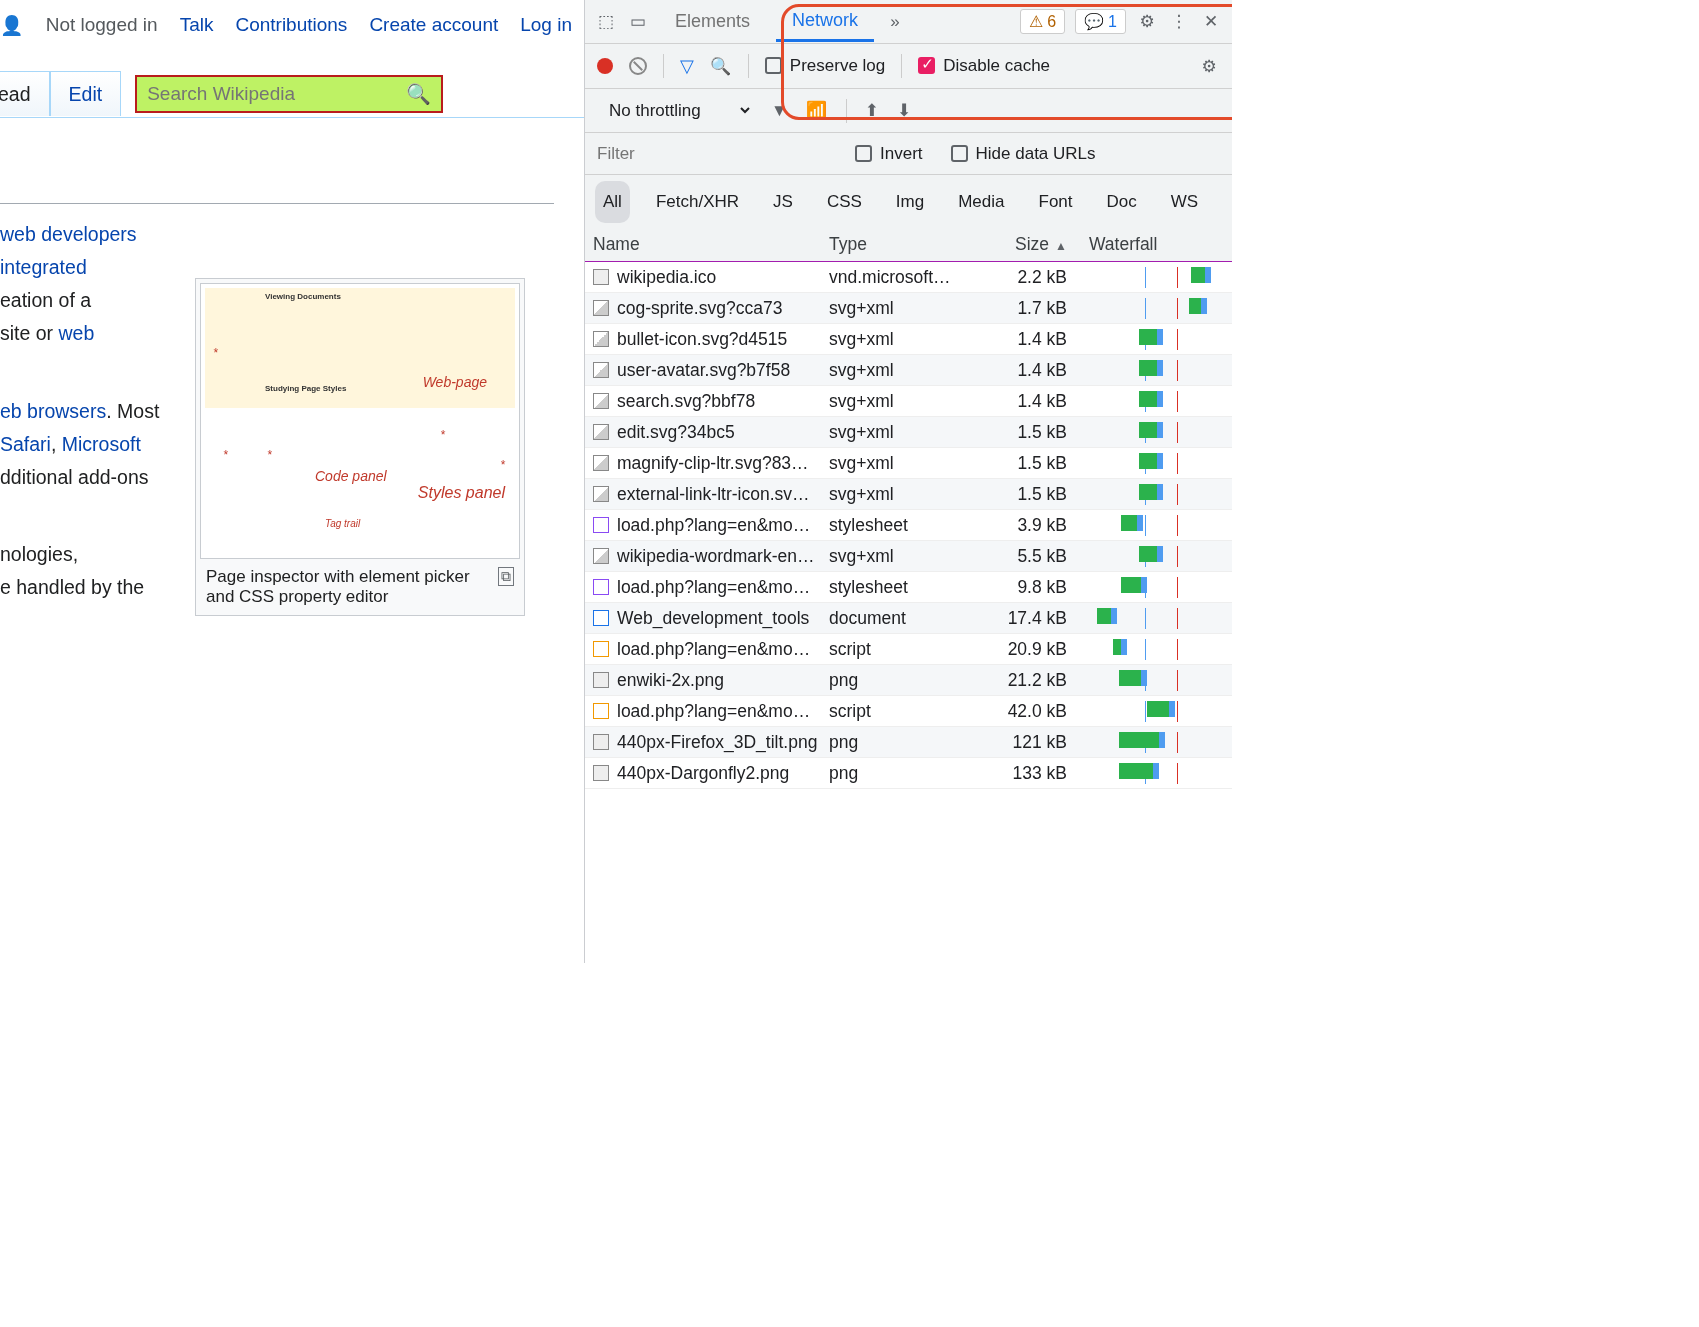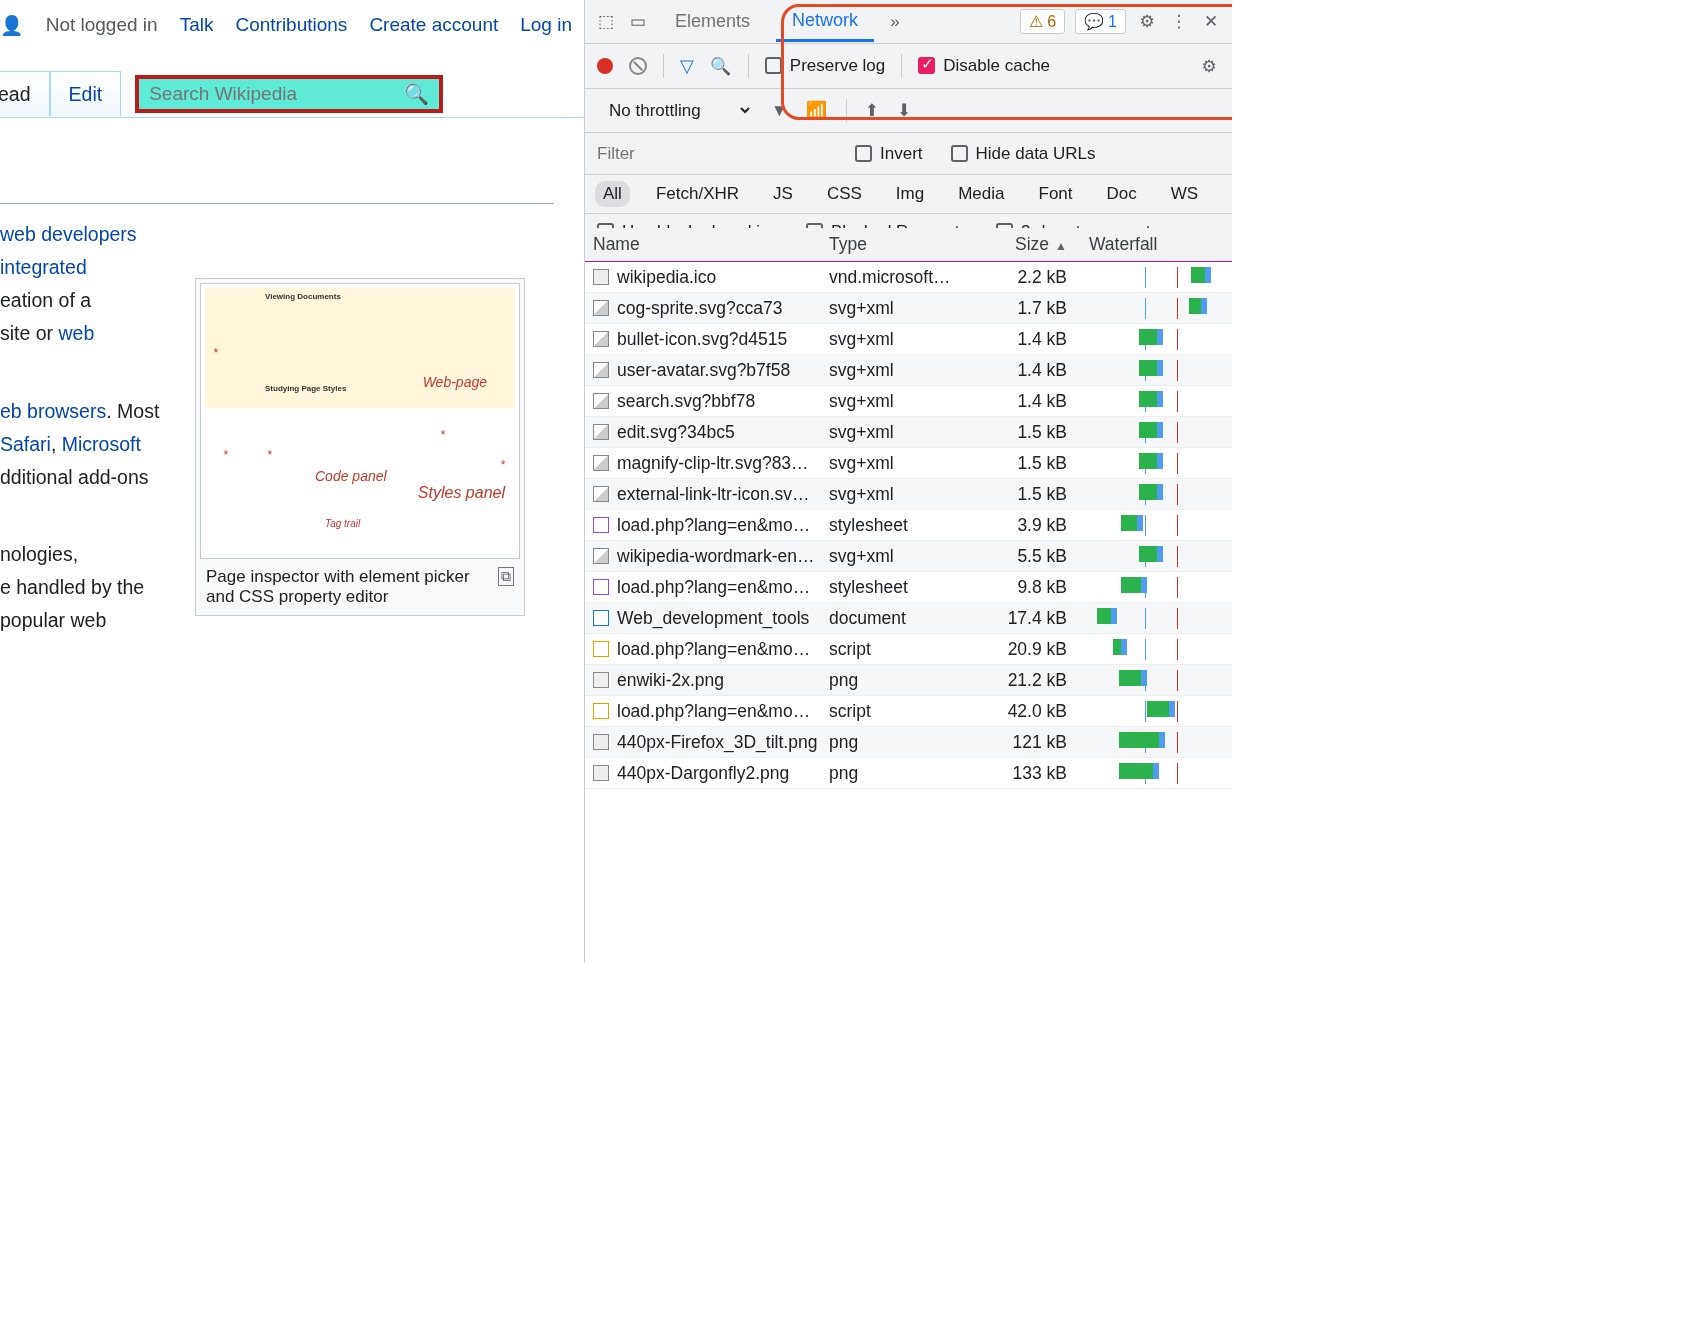--- a/index.html
+++ b/index.html
@@ -49,25 +49,25 @@
   color:#0645ad;
   border:1px solid #a7d7f9;
   border-bottom:none;
   background: linear-gradient(#fff,#f0f6fb);
   cursor:pointer;
 }
 .wtab.cut { border-left:none; margin-left:-20px; color:#202122;}
 .searchbox {
   margin-left: 14px;
   display:flex; align-items:center;
-  border:4px solid #b91c1c;
+  border:2px solid #b91c1c;
   height: 38px;
   width: 308px;
   padding: 0 10px;
-  background:#5eead4;
+  background:#bef264;
   justify-content:flex-end;
 }
 .searchbox input {
   border:none; outline:none; flex:1;
   font-size:19px; color:#72777d;
   background:transparent;
 }
 .mag { color:#54595d; font-size:20px; }
 .article {
   position:absolute;
@@ -141,21 +141,21 @@
 .cb.checked { background:#e91e63;border-color:#e91e63;position:relative;}
 .cb.checked::after{content:"✓";color:#fff;position:absolute;left:1px;top:-4px;font-size:15px;}
 .throttle { padding:6px 36px 6px 8px; border:none; background:transparent; font-size:17px; color:#202124;}
 .ud { display:inline-block; color:#5f6368; }
 
 .dev-toolbar3 { height:44px; padding:0 12px; gap:18px;}
 .dev-filter { height:42px; padding:0 12px; gap:28px; }
 .finput { flex:0 0 230px; border:none; background:transparent; font-size:17px; color:#888; outline:none;}
 
 .chips { display:flex; gap:18px; padding:6px 10px; font-size:17px; flex-wrap:nowrap; align-items:center; border-bottom:1px solid #d0d0d0;}
-.chip { padding:3px 8px; border-radius:10px; cursor:pointer; }
+.chip { padding:11px 8px; border-radius:10px; cursor:pointer; }
 .chip.active { background:#dadce0; }
 
 .blockrow { display:flex; gap:28px; padding:8px 12px; border-bottom:1px solid #d0d0d0; font-size:17px;}
 
 
 .net-table { position:absolute; top:228px; left:0; right:0; bottom:0; background:#fff; font-size:17.5px;}
 .net-head { display:flex; background:#f1f3f4; border-bottom:1px solid #a21caf; height:34px; align-items:center; font-weight:400; color:#3c4043;}
 .col-name { flex: 0 0 244px; padding-left:8px;}
 .col-type { flex: 0 0 140px;}
 .col-size { flex: 0 0 112px; text-align:right; padding-right:14px;}
@@ -205,21 +205,20 @@
     <div><a>integrated</a></div>
     <div>eation of a</div>
     <div><span>site or </span><a>web</a></div>
     <div style="height:44px"></div>
     <div><a>eb browsers</a><span>. Most</span></div>
     <div><a>Safari</a><span>, </span><a>Microsoft</a></div>
     <div>dditional add-ons</div>
     <div style="height:44px"></div>
     <div>nologies,</div>
     <div>e handled by the</div>
-    <div>popular web</div>
   </div>
 
   <div class="thumbbox">
     <div class="thumb-inner">
       <div class="fake-shot">
         <div style="position:absolute;top:4px;left:60px;font-weight:bold;">Viewing Documents</div>
         <div style="position:absolute;top:96px;left:60px;font-weight:bold;">Studying Page Styles</div>
         <span class="red" style="top:86px;right:28px;font-size:14px">Web-page</span>
         <span class="red" style="top:180px;left:110px;font-size:14px">Code panel</span>
         <span class="red" style="top:196px;right:10px;font-size:16px">Styles panel</span>

